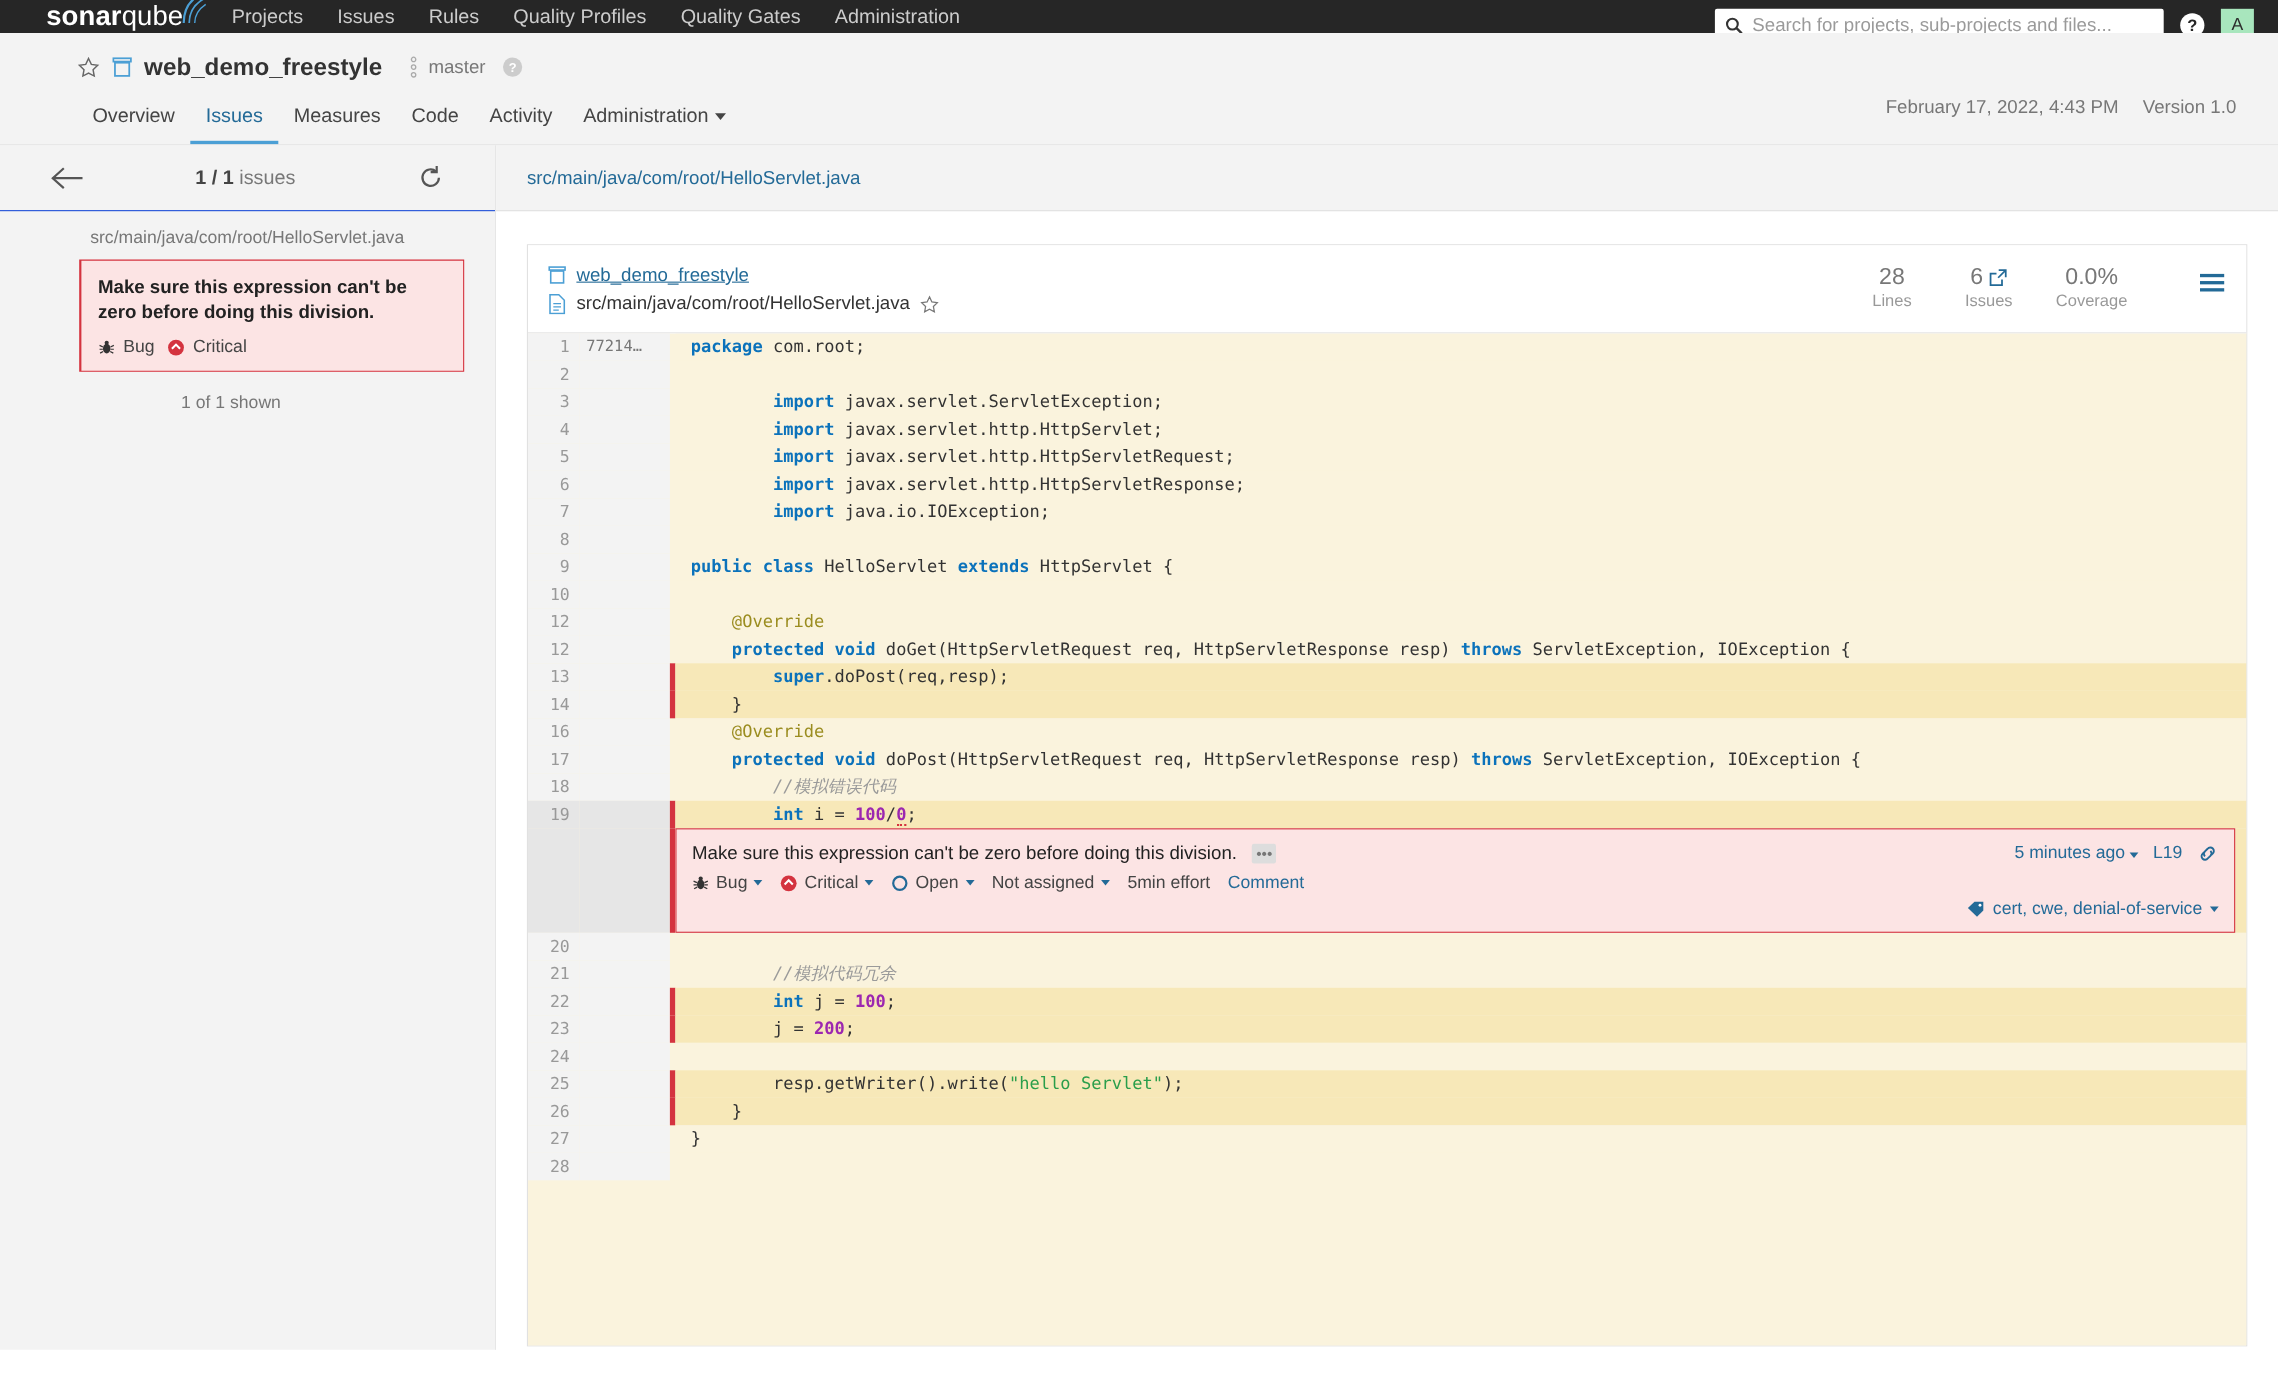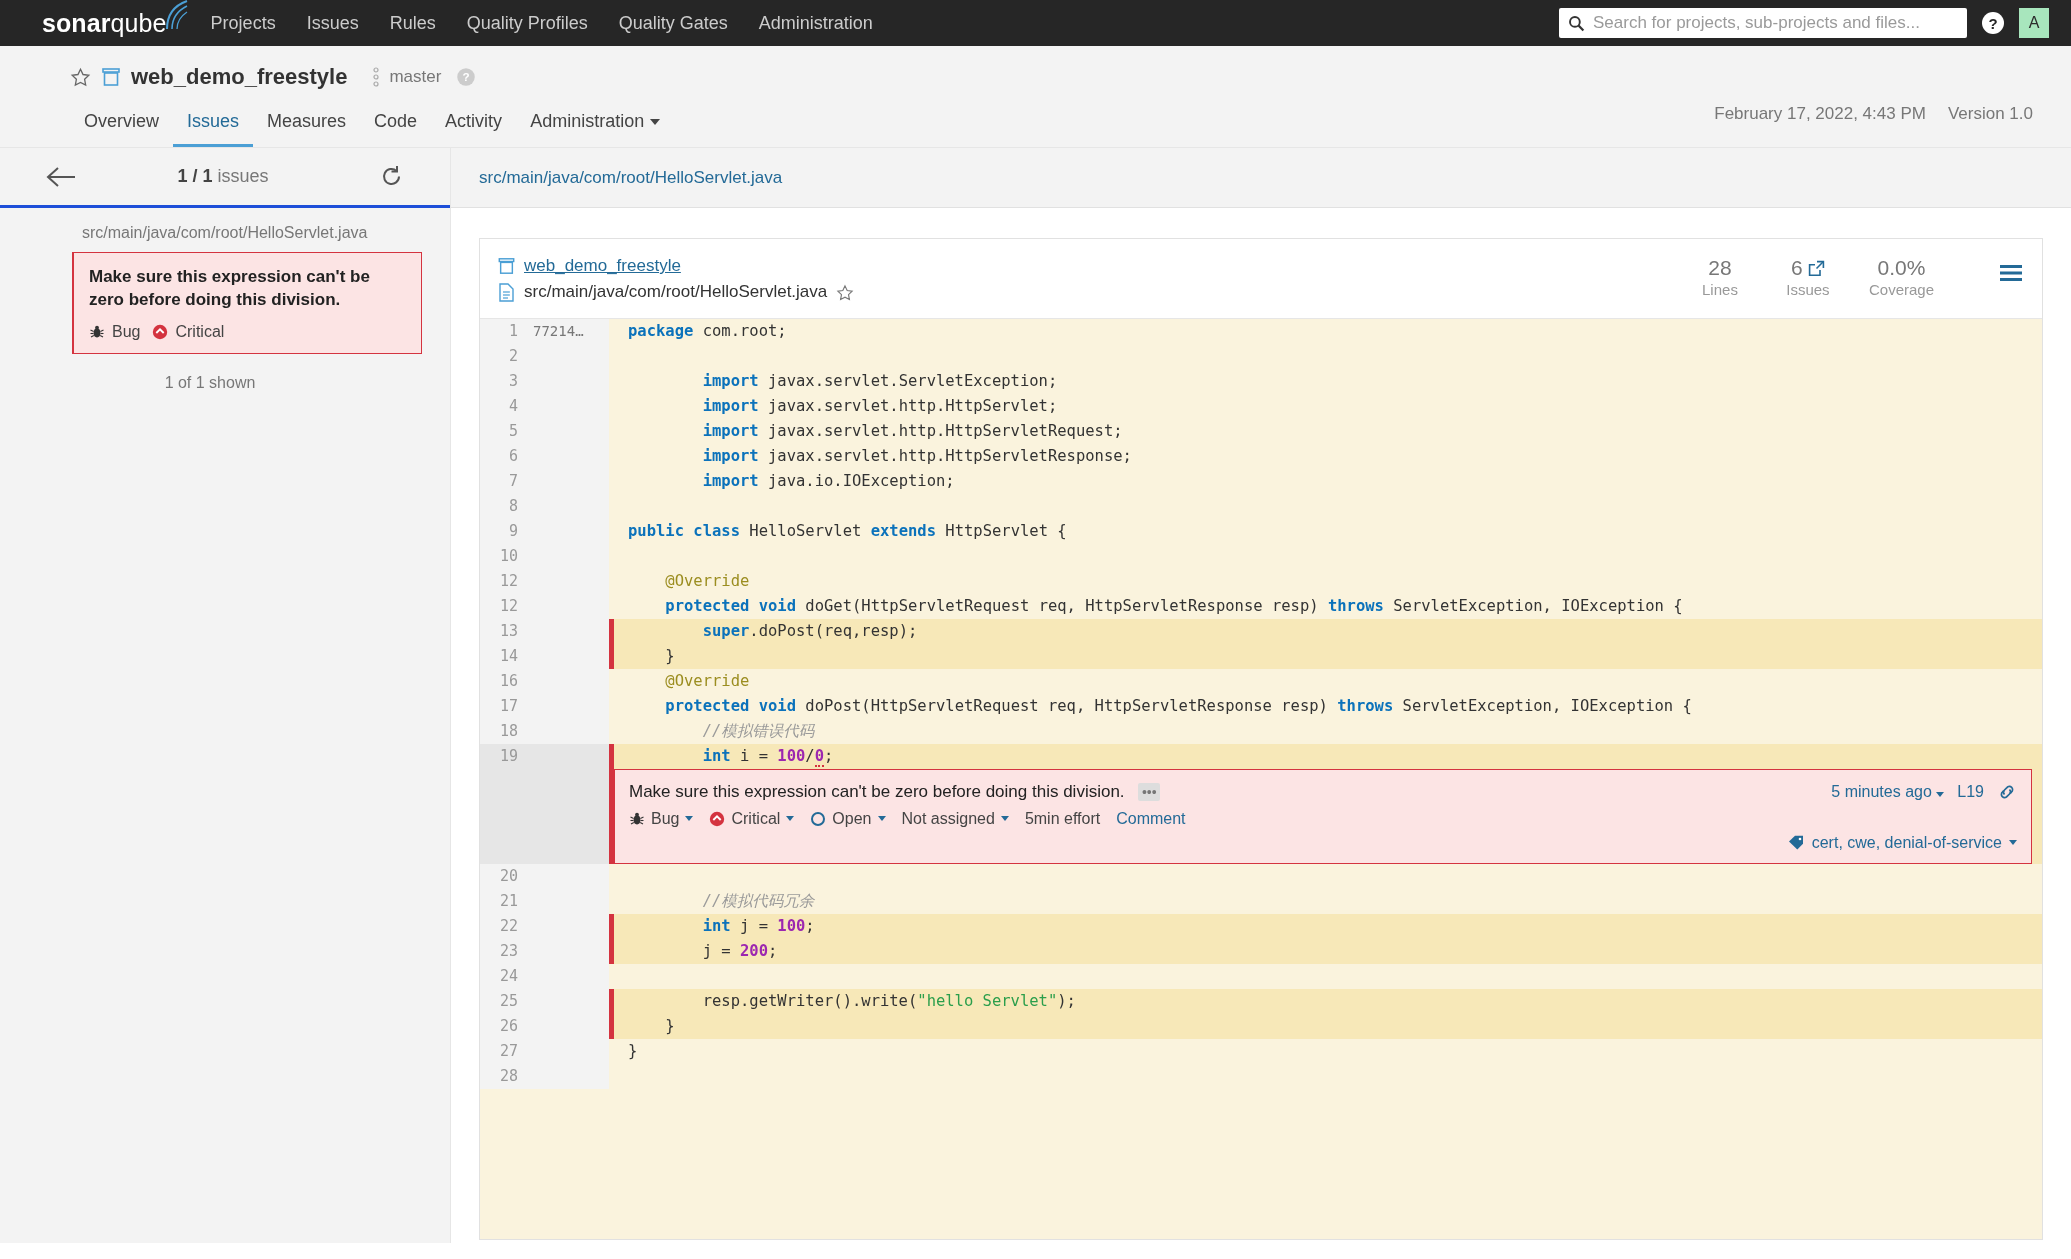--- a/index.html
+++ b/index.html
@@ -7,21 +7,21 @@
     width: 2071px; height: 1259px;
     background: #fff;
     font-family: "Liberation Sans", sans-serif;
     font-size: 17px;
     color: #333;
     overflow: hidden;
   }
 
   
   .topnav {
-    height: 46px; background: #262626;
+    height: 30px; background: #262626;
     display: flex; align-items: center;
     padding: 0 22px;
     position: relative;
   }
   .logo { display: flex; align-items: flex-end; margin-right: 40px; margin-left: 20px; position: relative; }
   .logo-text { font-size: 25px; color: #fff; letter-spacing: .1px; line-height: 1; }
   .logo-text b { font-weight: 700; }
   .logo-text span.light { font-weight: 400; color: #fff; }
   .logo-swoosh { position: absolute; right: -22px; top: -11px; width: 26px; height: 30px; }
   .navlinks { display: flex; align-items: center; gap: 31px; margin-left: 4px; }
@@ -76,21 +76,21 @@
     border-top: 6px solid #444; vertical-align: middle; }
 
   
   .page { display: flex; height: calc(1259px - 46px - 118px); }
   .sidebar {
     width: 451px; background: #f3f3f3; border-right: 1px solid #e6e6e6;
     flex-shrink: 0;
   }
   .sidebar-head {
     height: 60px; display: flex; align-items: center;
-    border-bottom: 3px solid #1d4ed8; padding: 0 46px;
+    border-bottom: 1px solid #1d4ed8; padding: 0 46px;
   }
   .back-arrow { width: 31px; height: 22px; cursor: pointer; }
   .issue-count { flex: 1; text-align: center; color: #777; font-size: 18px; margin-left: -10px; }
   .issue-count b { color: #444; font-weight: 700; }
   .reload-icon { width: 25px; height: 25px; cursor: pointer; }
   .sidebar-body { padding: 16px 0 0 0; }
   .file-path-label {
     color: #777; font-size: 16px; padding: 0 0 10px 82px;
   }
   .issue-card {

